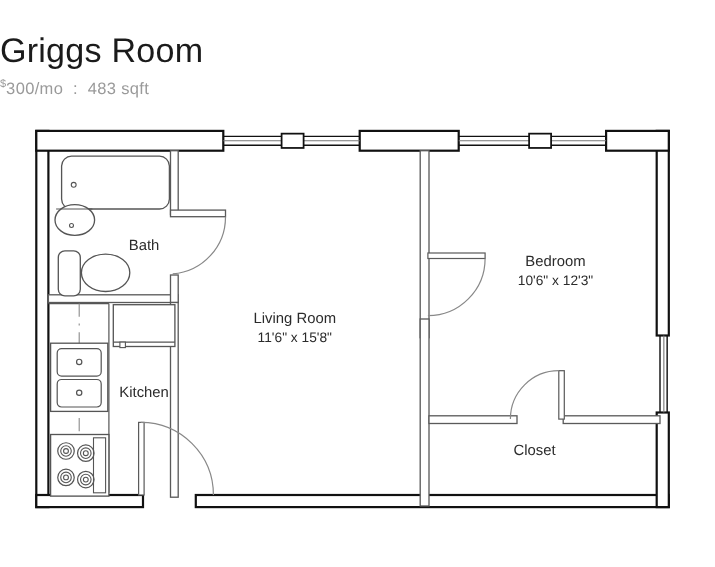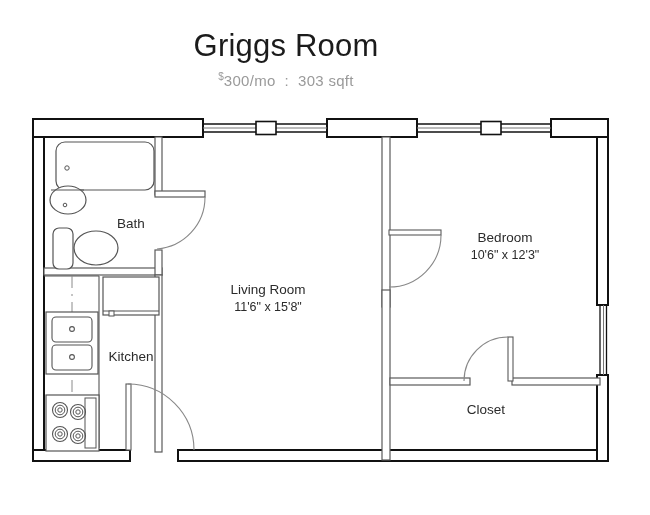--- a/index.html
+++ b/index.html
@@ -18,21 +18,20 @@
   #plan-root {
     position: relative;
     width: 650px;
     height: 515px;
   }
   .title-block {
     position: absolute;
     top: 28px;
     left: 0;
     width: 572px;
-    text-align: center;
   }
   .plan-title {
     font-size: 31px;
     font-weight: 400;
     letter-spacing: 0.2px;
     color: #1b1b1b;
     line-height: 36px;
   }
   .plan-subtitle {
     margin-top: 4px;
@@ -68,21 +67,21 @@
   }
 </style>
 </head>
 <body>
 
 <div id="plan-root">
 
   <div class="title-block">
     <div class="plan-title">Griggs Room</div>
     <div class="plan-subtitle">
-      <span class="sup">$</span><span>300/mo</span><span>&nbsp;&nbsp;</span><span>:</span><span>&nbsp;&nbsp;</span><span>303 sqft</span>
+      <span class="sup">$</span><span>300/mo</span><span>&nbsp;&nbsp;</span><span>:</span><span>&nbsp;&nbsp;</span><span>483 sqft</span>
     </div>
   </div>
 
   <svg id="floorplan" width="650" height="515" viewBox="0 0 650 515">
 
     <g>
 
       <rect x="33" y="119" width="11" height="342" fill="#ffffff" stroke="#111111" stroke-width="2"></rect>
 
       <rect x="33" y="450" width="97" height="11" fill="#ffffff" stroke="#111111" stroke-width="2"></rect>

